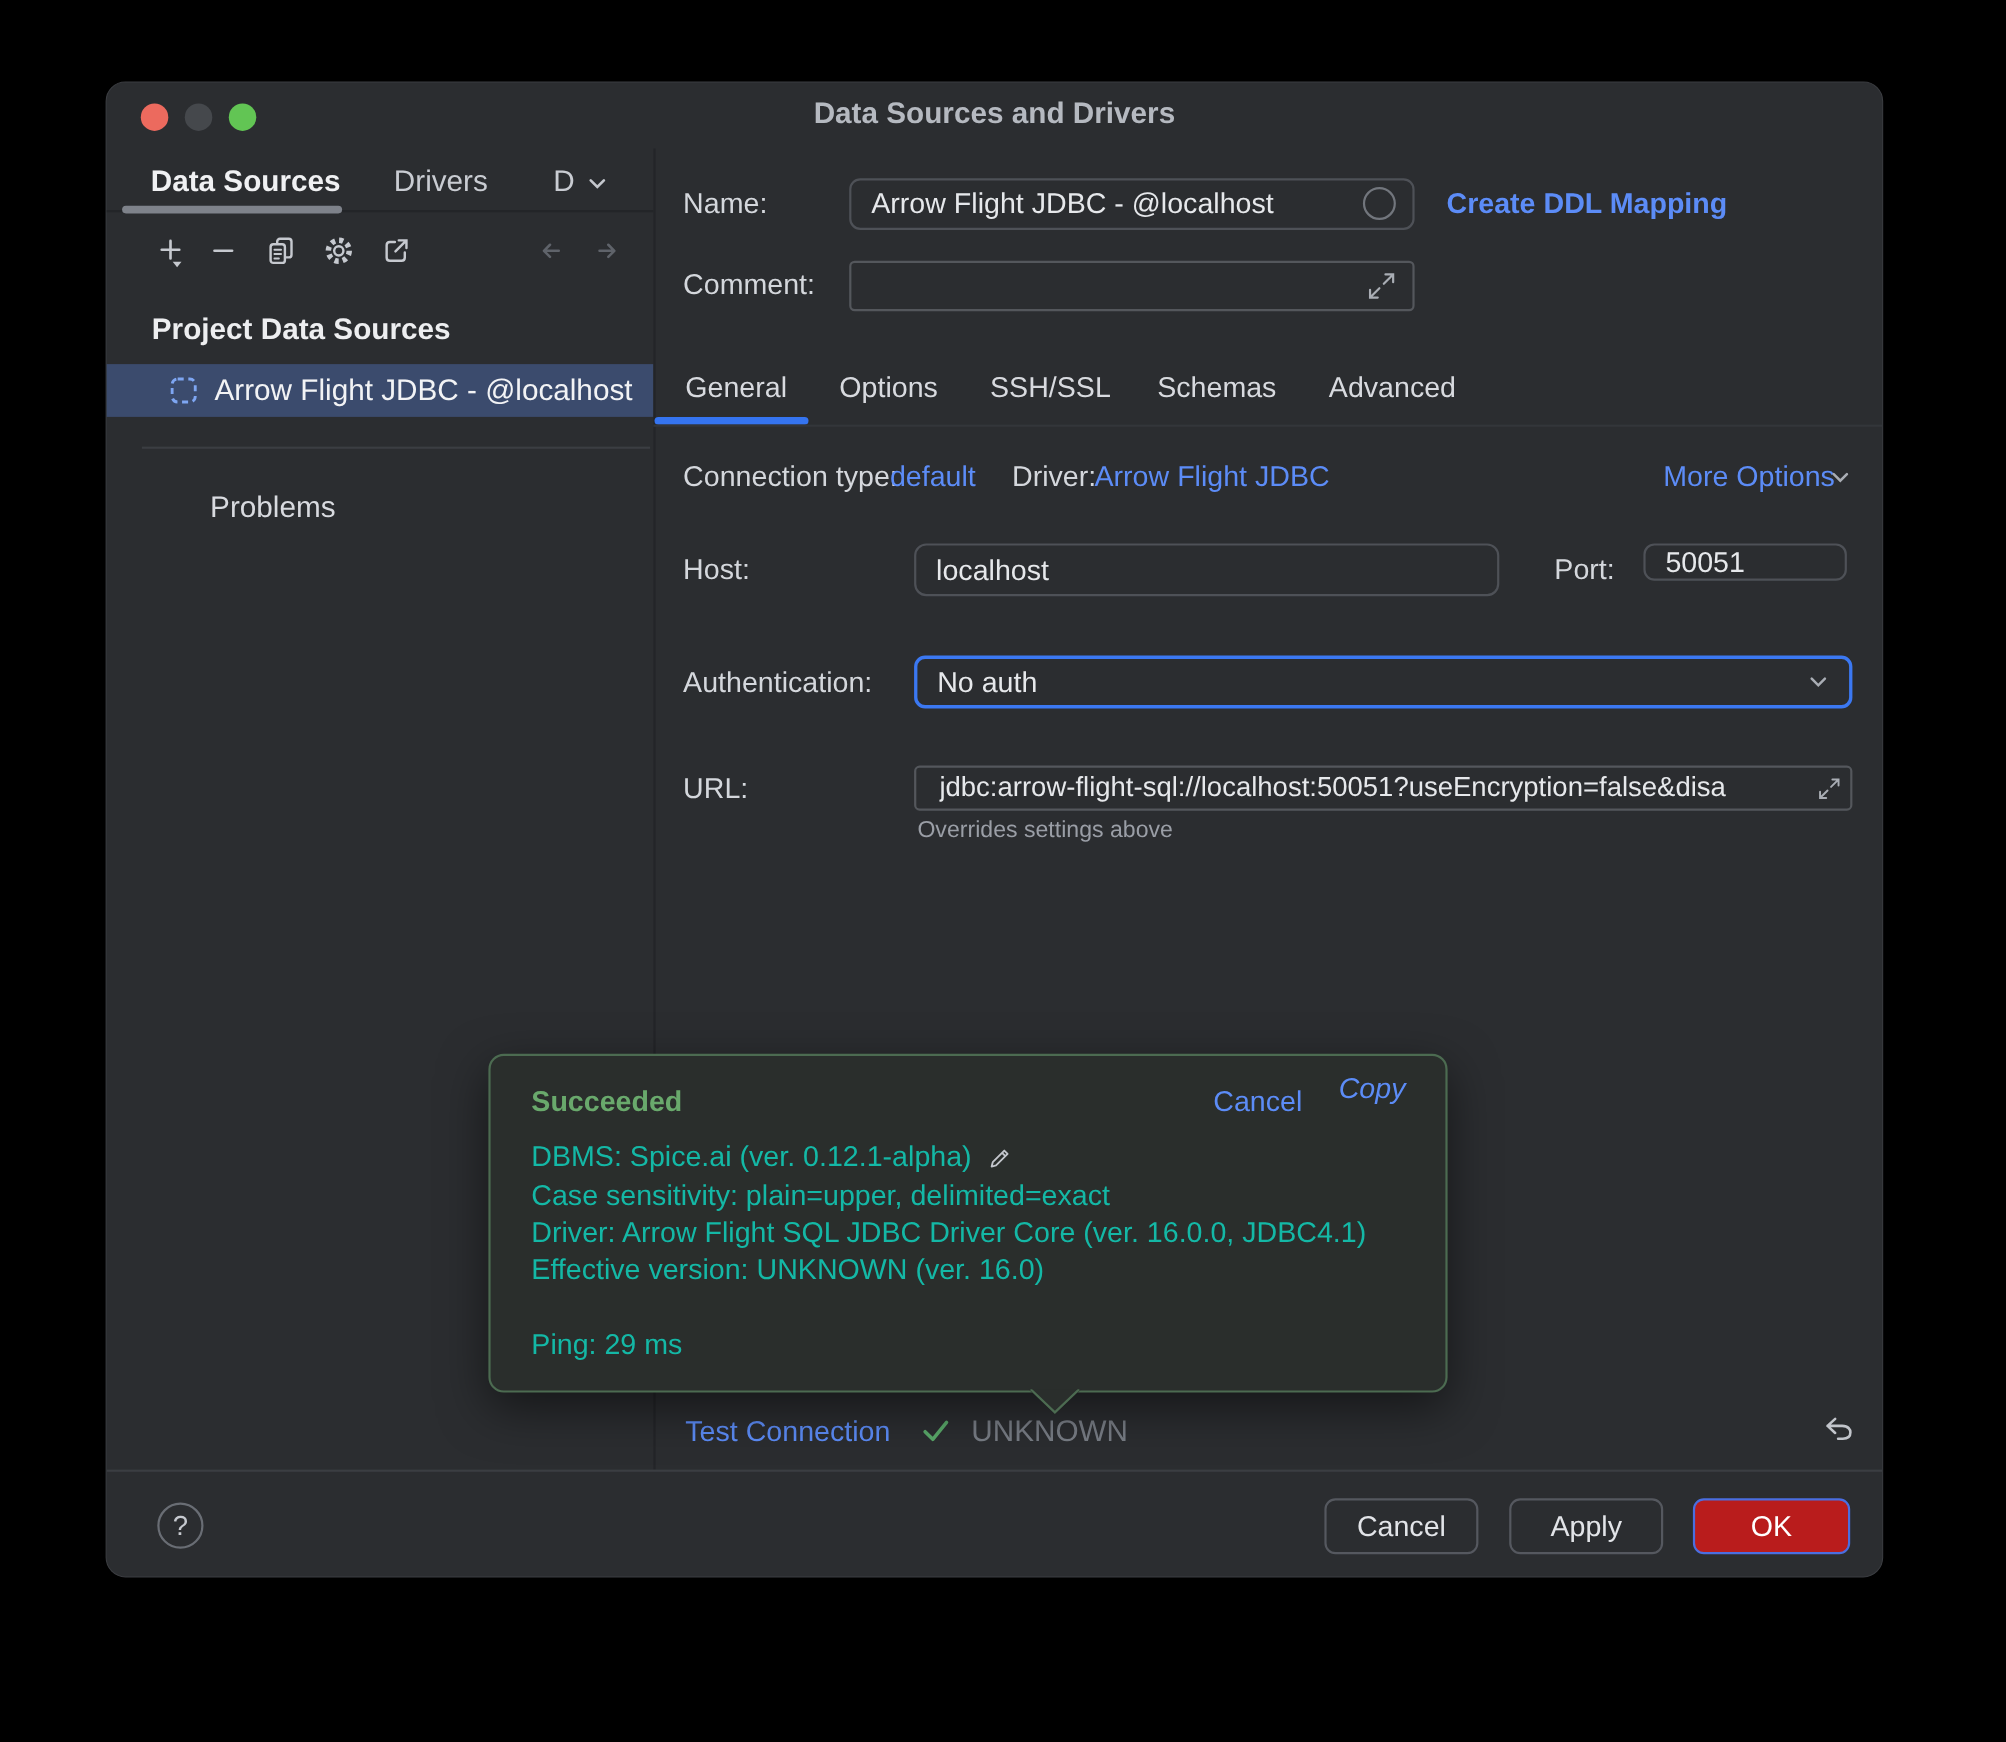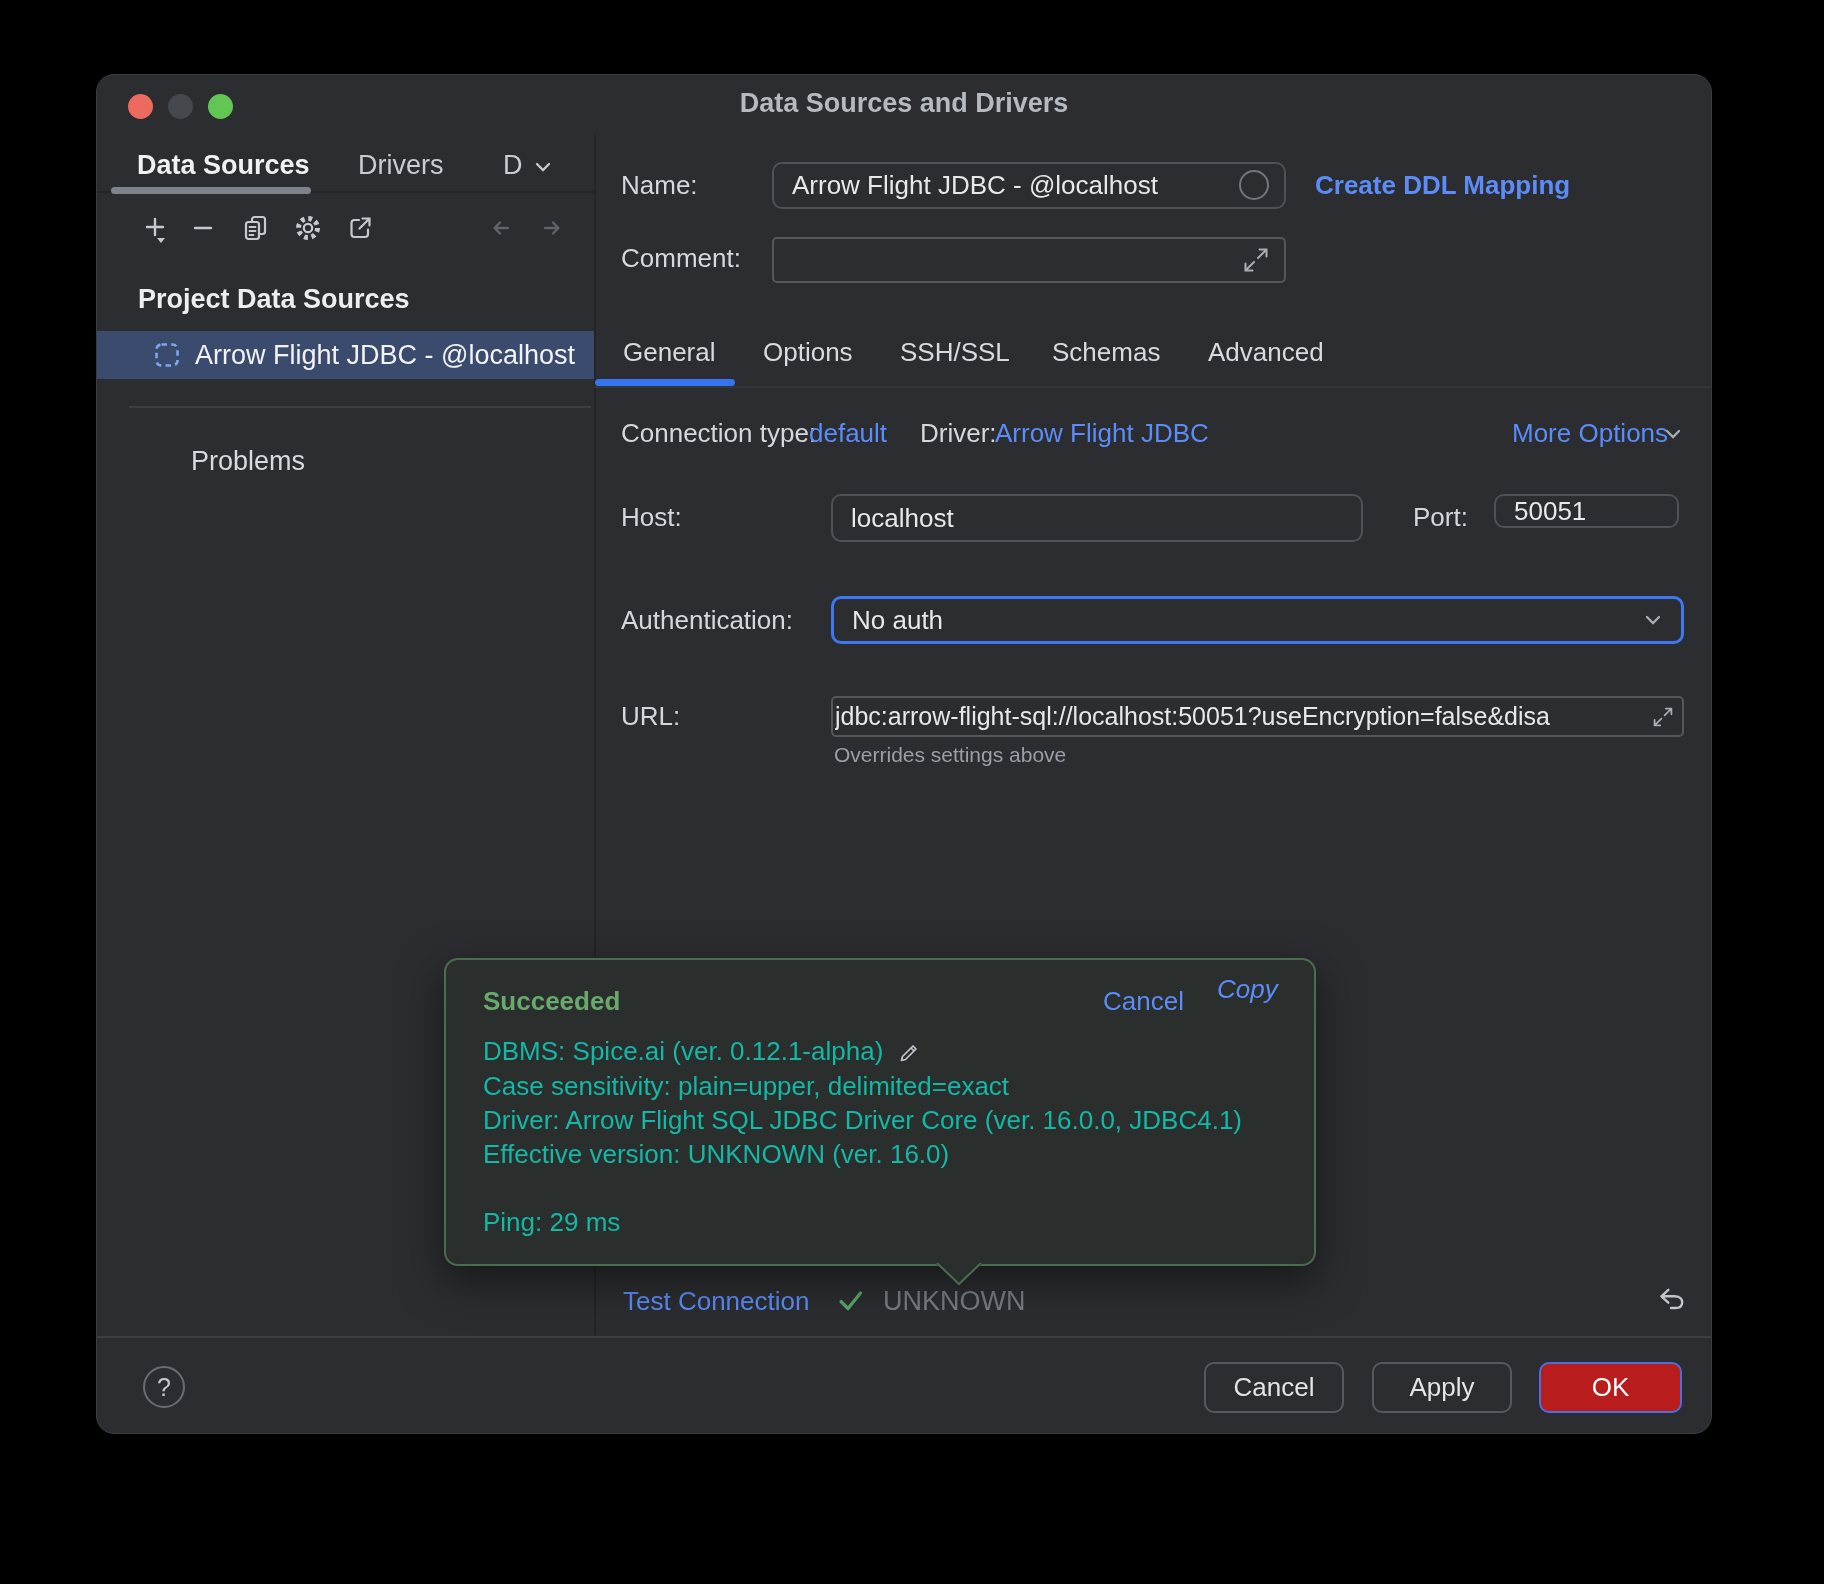--- a/index.html
+++ b/index.html
@@ -146,36 +146,36 @@
     <div class="abs lbl" style="left:823px;top:343px;">Driver:</div>
     <div class="abs link" style="left:898px;top:343px;">Arrow Flight JDBC</div>
     <div class="abs link" style="left:1415px;top:343px;">More Options</div>
     <div class="abs" style="left:1564px;top:347px;">
       <svg width="24" height="24" viewBox="0 0 24 24">
           <path d="M6 9 L12 15 L18 9" fill="none" stroke="#A9ADB4" stroke-width="2.3" stroke-linecap="round"></path>
         </svg>
     </div>
 
     <div class="abs lbl" style="left:524px;top:427px;">Host:</div>
-    <input class="field" style="left: 734px; top: 419px; width: 532px; height: 48px;" value="localhost">
+    <input class="field" style="left: 734px; top: 419px; width: 532px; height: 48px; border-radius: 11px;" value="localhost">
     <div class="abs lbl" style="left:1316px;top:427px;">Port:</div>
     <input class="field" style="left: 1397px; top: 419px; width: 185px; height: 34px;" value="50051">
 
     <div class="abs lbl" style="left:524px;top:530px;">Authentication:</div>
     <div class="combo">
       <span class="txt">No auth</span>
       <span class="abs" style="right:16px;top:9px;">
         <svg width="24" height="24" viewBox="0 0 24 24">
             <path d="M6 9 L12 15 L18 9" fill="none" stroke="#A9ADB4" stroke-width="2.3" stroke-linecap="round"></path>
           </svg>
       </span>
     </div>
 
     <div class="abs lbl" style="left:524px;top:626px;">URL:</div>
-    <input class="field fieldsq" style="left: 734px; top: 621px; width: 853px; height: 41px; padding-left: 2px; padding-right: 30px; border-color: rgb(84, 87, 92); font-size: 25px;" value="jdbc:arrow-flight-sql://localhost:50051?useEncryption=false&amp;disa">
+    <input class="field fieldsq" style="left: 734px; top: 621px; width: 853px; height: 41px; padding-left: 21px; padding-right: 30px; border-color: rgb(84, 87, 92); font-size: 25px;" value="jdbc:arrow-flight-sql://localhost:50051?useEncryption=false&amp;disa">
     <div class="abs" style="left:1554px;top:630px;">
       <svg width="24" height="24" viewBox="0 0 30 30">
           <path d="M25 5 L17 13 M18.5 4.5 H25.5 V11.5 M5 25 L13 17 M4.5 18.5 V25.5 H11.5" fill="none" stroke="#A9ADB4" stroke-width="2.2" stroke-linecap="round"></path>
         </svg>
     </div>
     <div class="abs" style="left:737px;top:668px;height:24px;line-height:24px;font-size:21px;color:#9A9EA6;">Overrides settings above</div>
 
     <div class="popup">
       <div class="pline bold" style="top:26px;color:#69A96C;">Succeeded</div>
       <div class="abs link" style="left:657px;top:26px;">Cancel</div>

